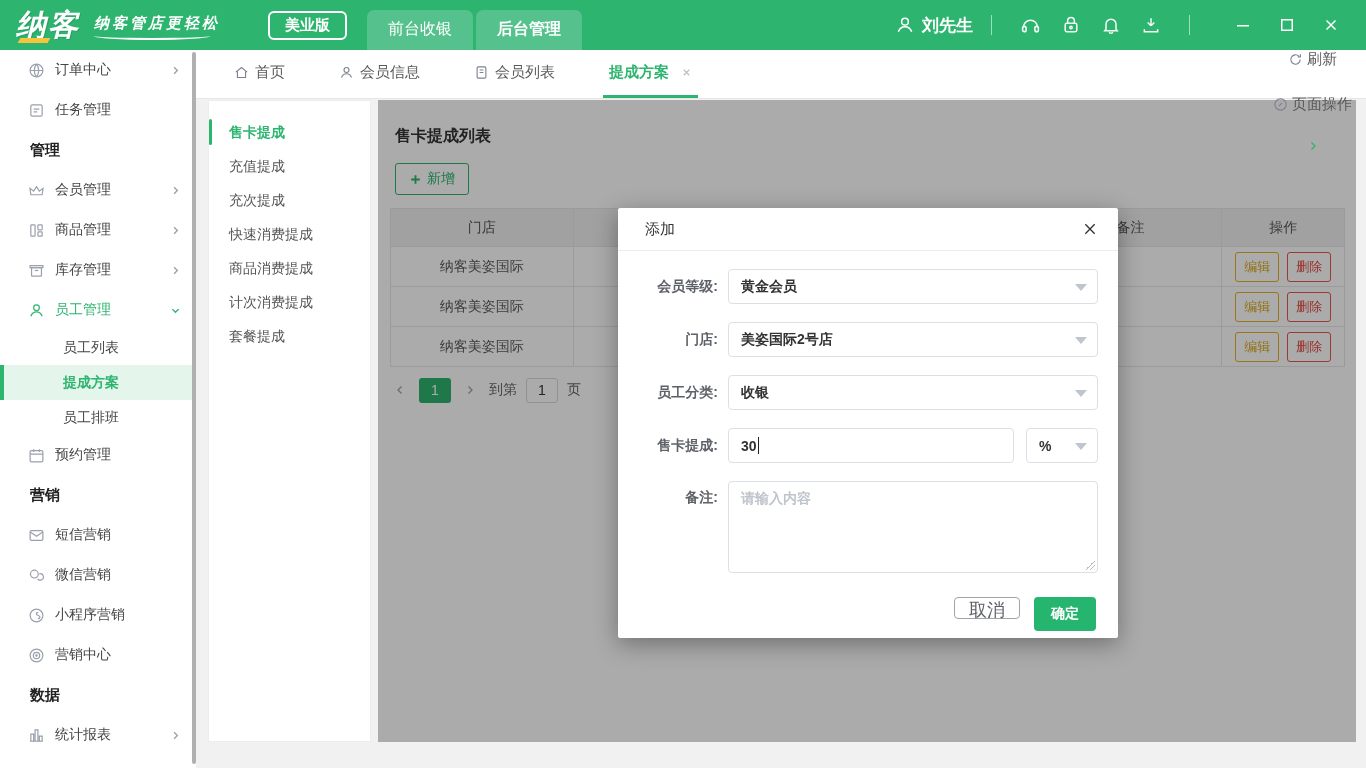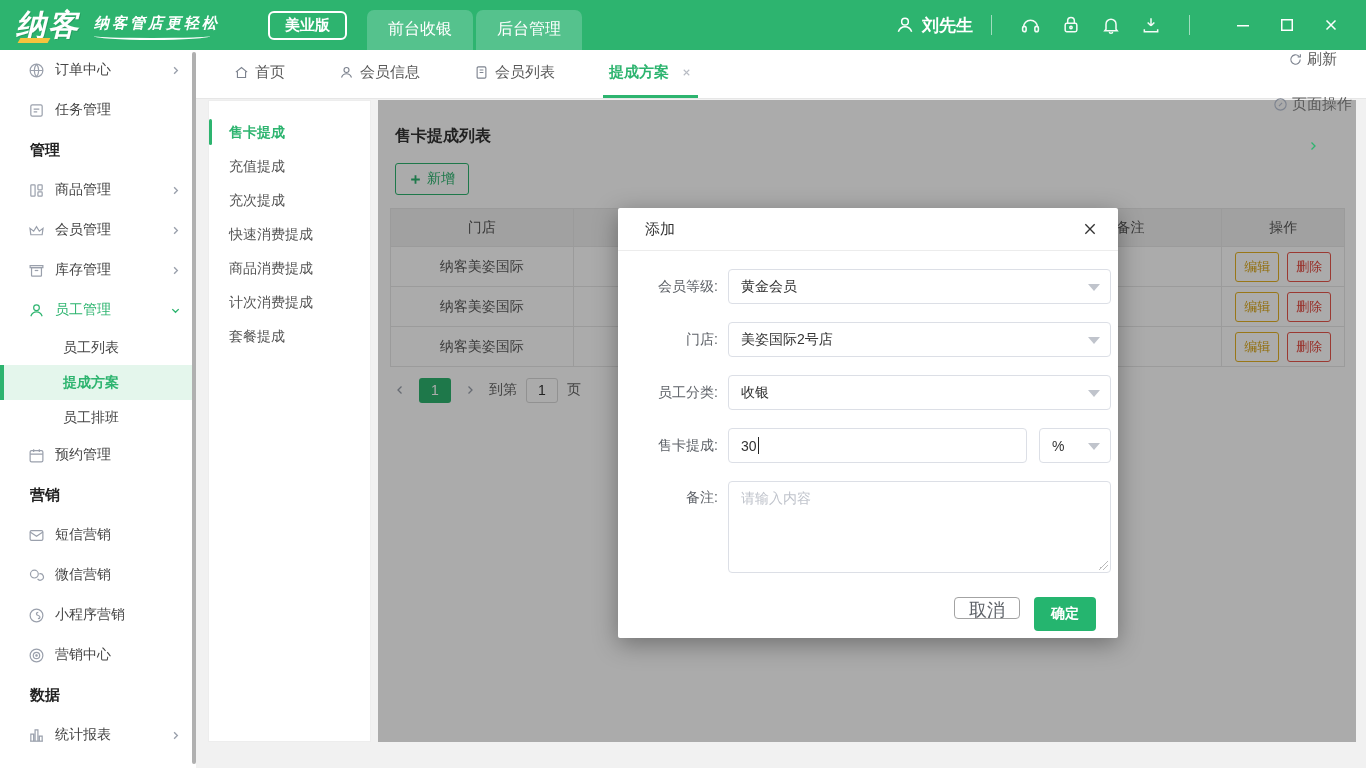--- a/index.html
+++ b/index.html
@@ -13,21 +13,21 @@
   .logo-wrap { position:relative; margin-left:16px; display:flex; align-items:flex-end; }
   .logo-text { font-size:30px; font-weight:bold; font-style:italic; letter-spacing:2px; text-shadow:1px 1px 0 rgba(0,0,0,.12); position:relative; }
   .logo-accent { position:absolute; left:3px; bottom:3px; width:30px; height:5px; background:#f6c33c; transform:skew(-30deg); }
   .slogan-wrap { margin-left:14px; margin-bottom:6px; position:relative; }
   .slogan { font-size:15px; font-style:italic; font-weight:bold; letter-spacing:3px; }
   .slogan-swoosh { margin-top:3px; height:4px; border-bottom:2px solid #fff; border-radius:0 0 100% 100%/0 0 8px 8px; width:92%; }
   .edition-badge { margin-left:48px; border:2px solid #fff; border-radius:6px; padding:3px 15px; font-size:15px; font-weight:bold; cursor:pointer; }
   .hnav { display:flex; align-items:flex-end; height:50px; margin-left:20px; }
   .hnav-tab { background:#55c28d; height:40px; line-height:38px; padding:0 21px; margin-right:3px; border-radius:7px 7px 0 0; font-size:16px; cursor:pointer; }
   .hnav-tab .t { display:inline-block; }
-  .hnav-tab.active { font-weight:normal;margin-top:20px; }
+  .hnav-tab.active { font-weight:bold;margin-top:20px; }
   .hnav-tab.active .t { border-bottom:2px solid #fff; padding-bottom:3px; }
   .header-right { position:absolute; right:0; top:0; height:50px; display:flex; align-items:center; padding-right:26px; }
   .user-chip { display:flex; align-items:center; gap:7px; font-size:17px; font-weight:bold; cursor:pointer; }
   .hsep { width:1px; height:20px; background:rgba(255,255,255,.55); margin:0 18px; }
   .hicon { margin:0 10px; cursor:pointer; opacity:.95; }
   .wctl { margin-left:26px; cursor:pointer; }
 
   
   .sidebar { position:absolute; left:0; top:50px; width:196px; height:718px; background:#fff; overflow:hidden; z-index:30; }
   .nav-item, .nav-sub, .nav-section { position:relative; display:flex; align-items:center; cursor:pointer; }
@@ -77,21 +77,21 @@
   .pg-arrow { color:#9aa0ac; cursor:pointer; padding:0 4px; }
   .pg-cur { width:32px; height:25px; background:#2db46f; color:#fff; border-radius:3px; display:flex; align-items:center; justify-content:center; cursor:pointer; }
   .pg-input { width:32px; height:25px; border:1px solid #d9d9d9; border-radius:3px; text-align:center; font-size:14px; color:#333; background:#fff; }
 
   
   .overlay { position:absolute; left:182px; top:1px; width:978px; height:642px; background:rgba(0,0,0,.33); z-index:5; }
   .modal { position:absolute; left:422px; top:109px; width:500px; height:430px; background:#fff; border-radius:2px; box-shadow:0 6px 24px rgba(0,0,0,.35); z-index:10; }
   .modal-head { height:43px; display:flex; align-items:center; justify-content:space-between; padding:0 20px 0 27px; border-bottom:1px solid #ececec; }
   .modal-title { font-size:15px; color:#333; }
   .modal-close { cursor:pointer; color:#333; }
-  .m-row { display:flex; align-items:center; margin:18px 7px 0 0; }
+  .m-row { display:flex; align-items:center; margin:18px 20px 0 0;font-weight:bold; }
   .m-row.top { align-items:flex-start; }
   .m-label { width:100px; text-align:right; font-size:14px; color:#5e6268; flex:none; }
   .m-row.top .m-label { padding-top:8px; }
   .m-ctl { margin-left:10px; flex:1; position:relative;border-radius:10px; }
   .sel, .inp { height:35px; width:100%; border:1px solid #dcdfe6; border-radius:4px; background:#fff; display:flex; align-items:center; padding:0 12px; font-size:14px; color:#333; cursor:pointer; }
   .sel-arrow { position:absolute; right:11px; top:15px; width:0; height:0; border-left:6px solid transparent; border-right:6px solid transparent; border-top:7px solid #c0c4cc; }
   .commission-wrap { display:flex; gap:12px; margin-left:10px; flex:1; }
   .commission-wrap .num { flex:1; position:relative; }
   .unit-sel { width:72px; position:relative; flex:none; }
   .caret { display:inline-block; width:1px; height:17px; background:#222; margin-left:1px; }
@@ -195,39 +195,39 @@
           <rect x="4" y="4" width="16" height="16" rx="2"></rect>
           <path d="M8 10h8M8 14h5"></path>
         </svg>
       </span>
     <span>任务管理</span>
   </div>
   <div class="nav-section">管理</div>
   <div class="nav-item">
     <span class="ic nicon">
         <svg width="17" height="17" viewBox="0 0 24 24" fill="none" stroke="currentColor" stroke-width="1.7">
+          <path d="M4 18l-1.2-9 5.2 4 4-6.5 4 6.5 5.2-4L20 18z"></path>
+        </svg>
+      </span>
+    <span>会员管理</span>
+    <span class="ic nav-chev">
+        <svg width="11" height="11" viewBox="0 0 24 24" fill="none" stroke="currentColor" stroke-width="3">
+          <path d="M9 5l7 7-7 7"></path>
+        </svg>
+      </span>
+  </div>
+  <div class="nav-item">
+    <span class="ic nicon">
+        <svg width="17" height="17" viewBox="0 0 24 24" fill="none" stroke="currentColor" stroke-width="1.7">
           <rect x="4" y="4" width="6" height="16" rx="1"></rect>
           <rect x="14" y="4" width="6" height="7" rx="1"></rect>
           <rect x="14" y="14" width="6" height="6" rx="1"></rect>
         </svg>
       </span>
     <span>商品管理</span>
-    <span class="ic nav-chev">
-        <svg width="11" height="11" viewBox="0 0 24 24" fill="none" stroke="currentColor" stroke-width="3">
-          <path d="M9 5l7 7-7 7"></path>
-        </svg>
-      </span>
-  </div>
-  <div class="nav-item">
-    <span class="ic nicon">
-        <svg width="17" height="17" viewBox="0 0 24 24" fill="none" stroke="currentColor" stroke-width="1.7">
-          <path d="M4 18l-1.2-9 5.2 4 4-6.5 4 6.5 5.2-4L20 18z"></path>
-        </svg>
-      </span>
-    <span>会员管理</span>
     <span class="ic nav-chev">
         <svg width="11" height="11" viewBox="0 0 24 24" fill="none" stroke="currentColor" stroke-width="3">
           <path d="M9 5l7 7-7 7"></path>
         </svg>
       </span>
   </div>
   <div class="nav-item">
     <span class="ic nicon">
         <svg width="17" height="17" viewBox="0 0 24 24" fill="none" stroke="currentColor" stroke-width="1.7">
           <path d="M5 8h14v11a1 1 0 0 1-1 1H6a1 1 0 0 1-1-1z"></path>

